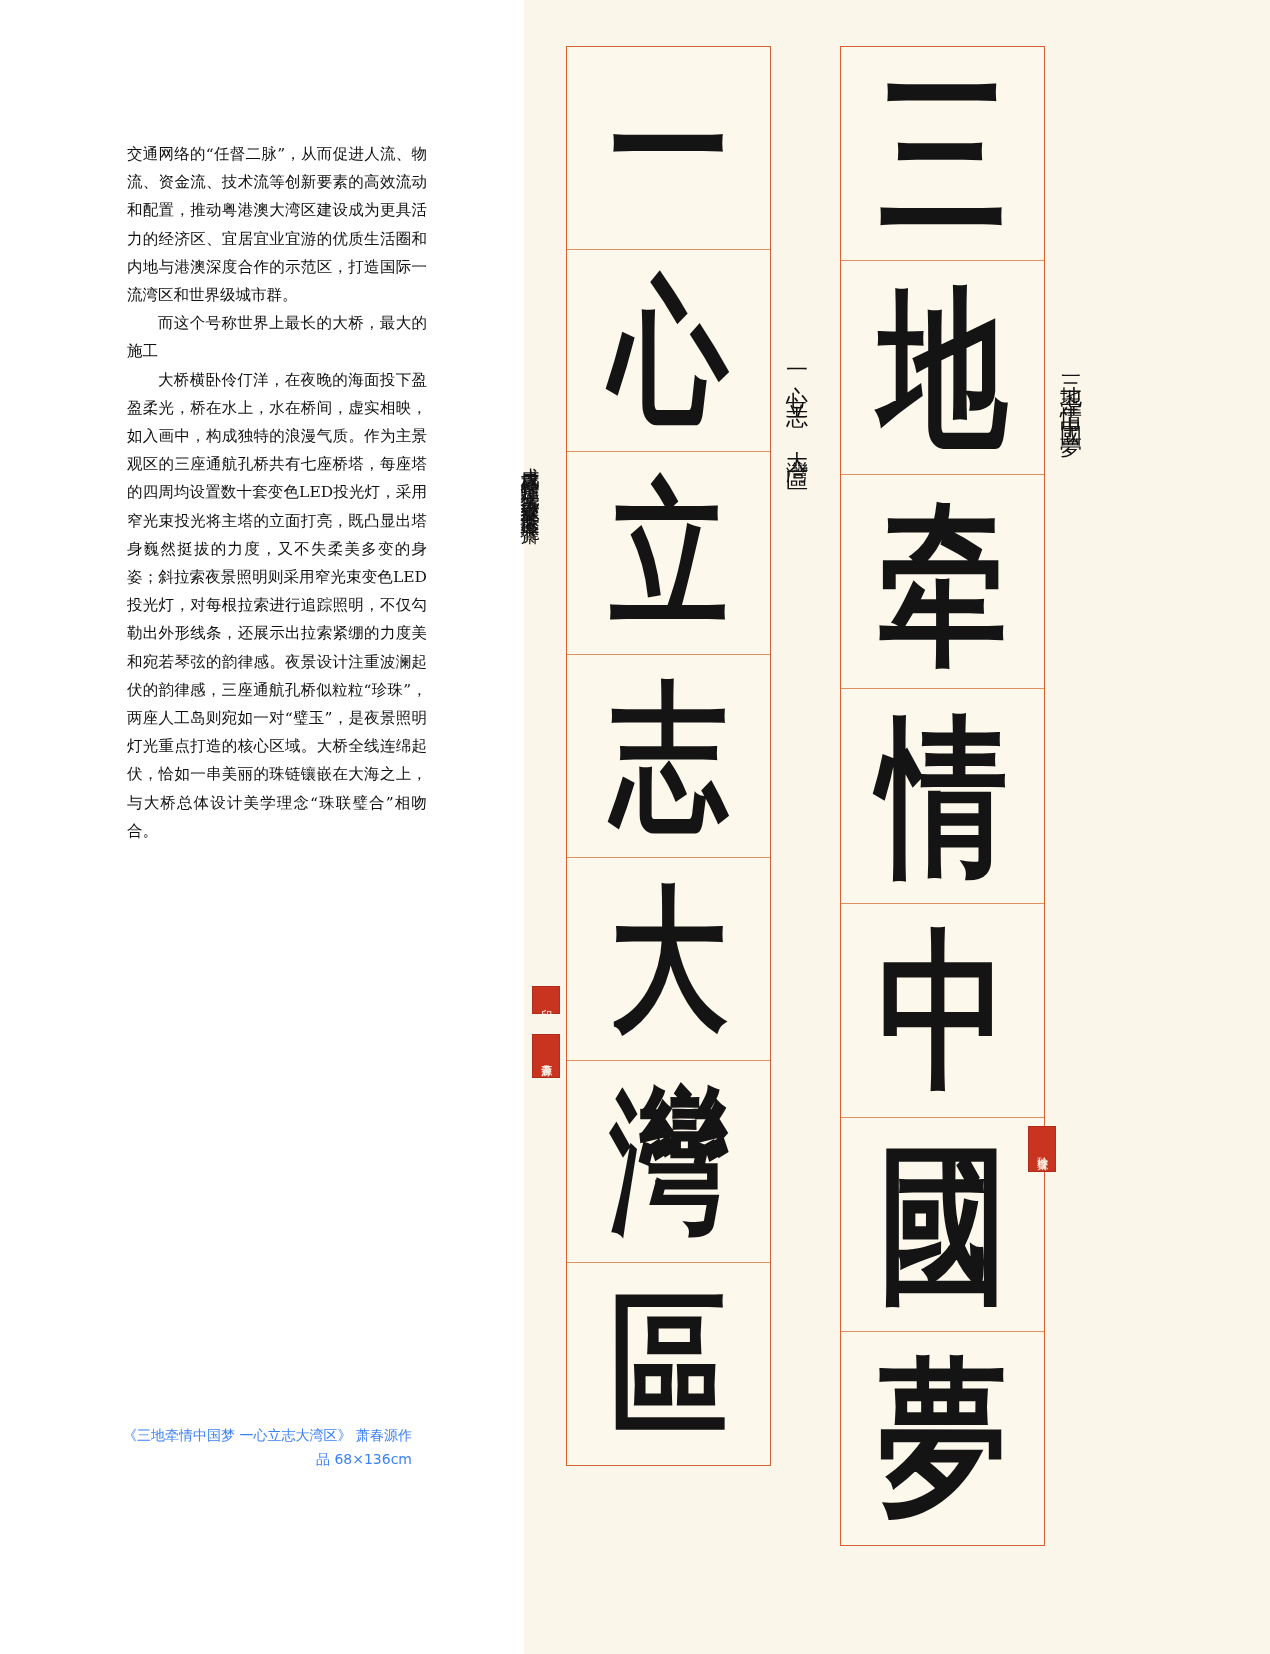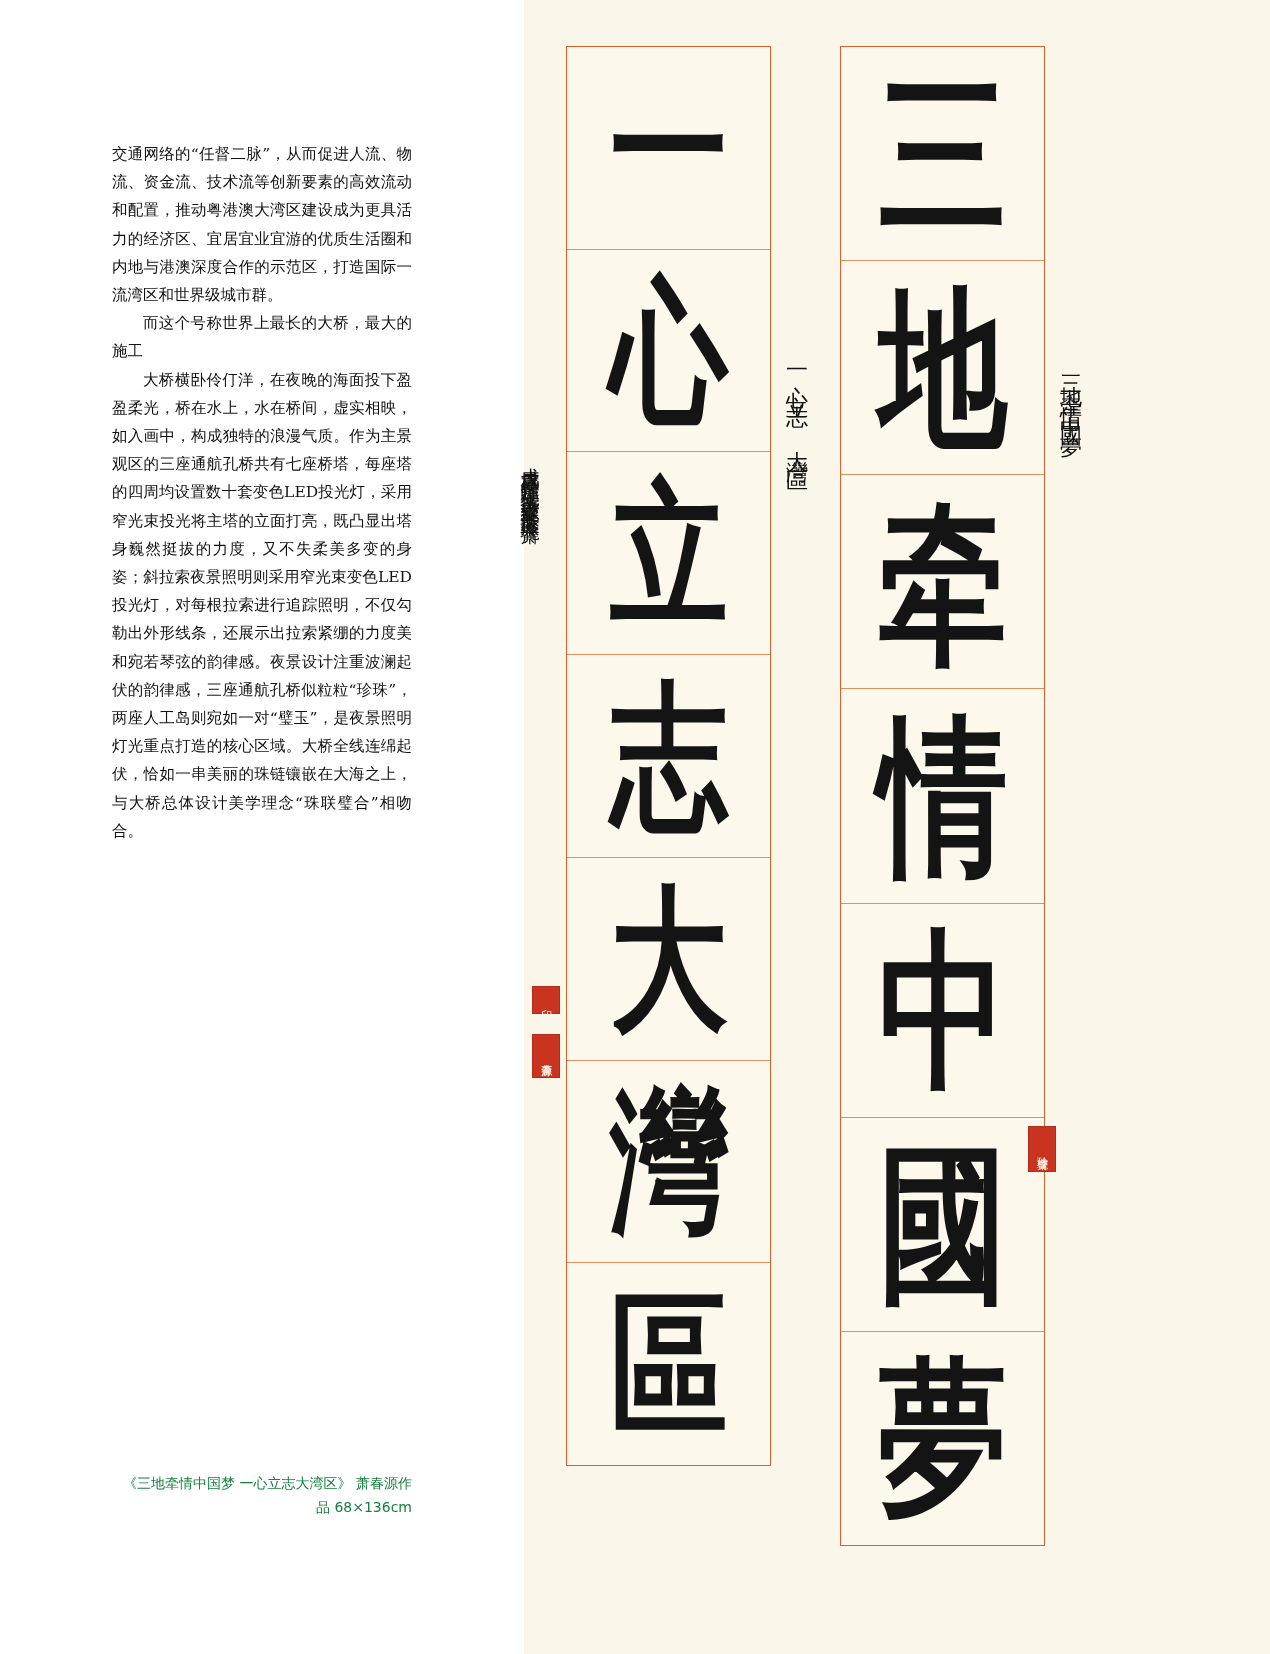--- a/index.html
+++ b/index.html
@@ -22,42 +22,41 @@
   }
   .col-art {
     flex:1;
     background:#fbf6ea;
     position:relative;
   }
 
   
   .article {
     position:absolute;
-    left:112px; top:140px;
+    left:127px; top:140px;
     width:300px;
     font-size:15.5px;
     line-height:1.82;
     color:#111111;
     text-align:justify;
     text-justify:inter-ideograph;
     font-family:"DejaVu Serif", serif;
   }
   .article p { margin:0; text-indent:2em; }
   .article p.first { text-indent:0; }
 
   .caption {
     position:absolute;
     left:112px; top:1424px;
     width:300px;
     font-size:14px;
     line-height:1.7;
-    color:#15803d;
+    color:#3b82f6;
     text-align:right;
     font-family:"DejaVu Sans", sans-serif;
-    margin-top:48px;
   }
 
   
   .scroll {
     position:absolute;
     top:46px;
     border:1.5px solid #d8602f;
     background:#fdf8ec;
     box-sizing:border-box;
   }

